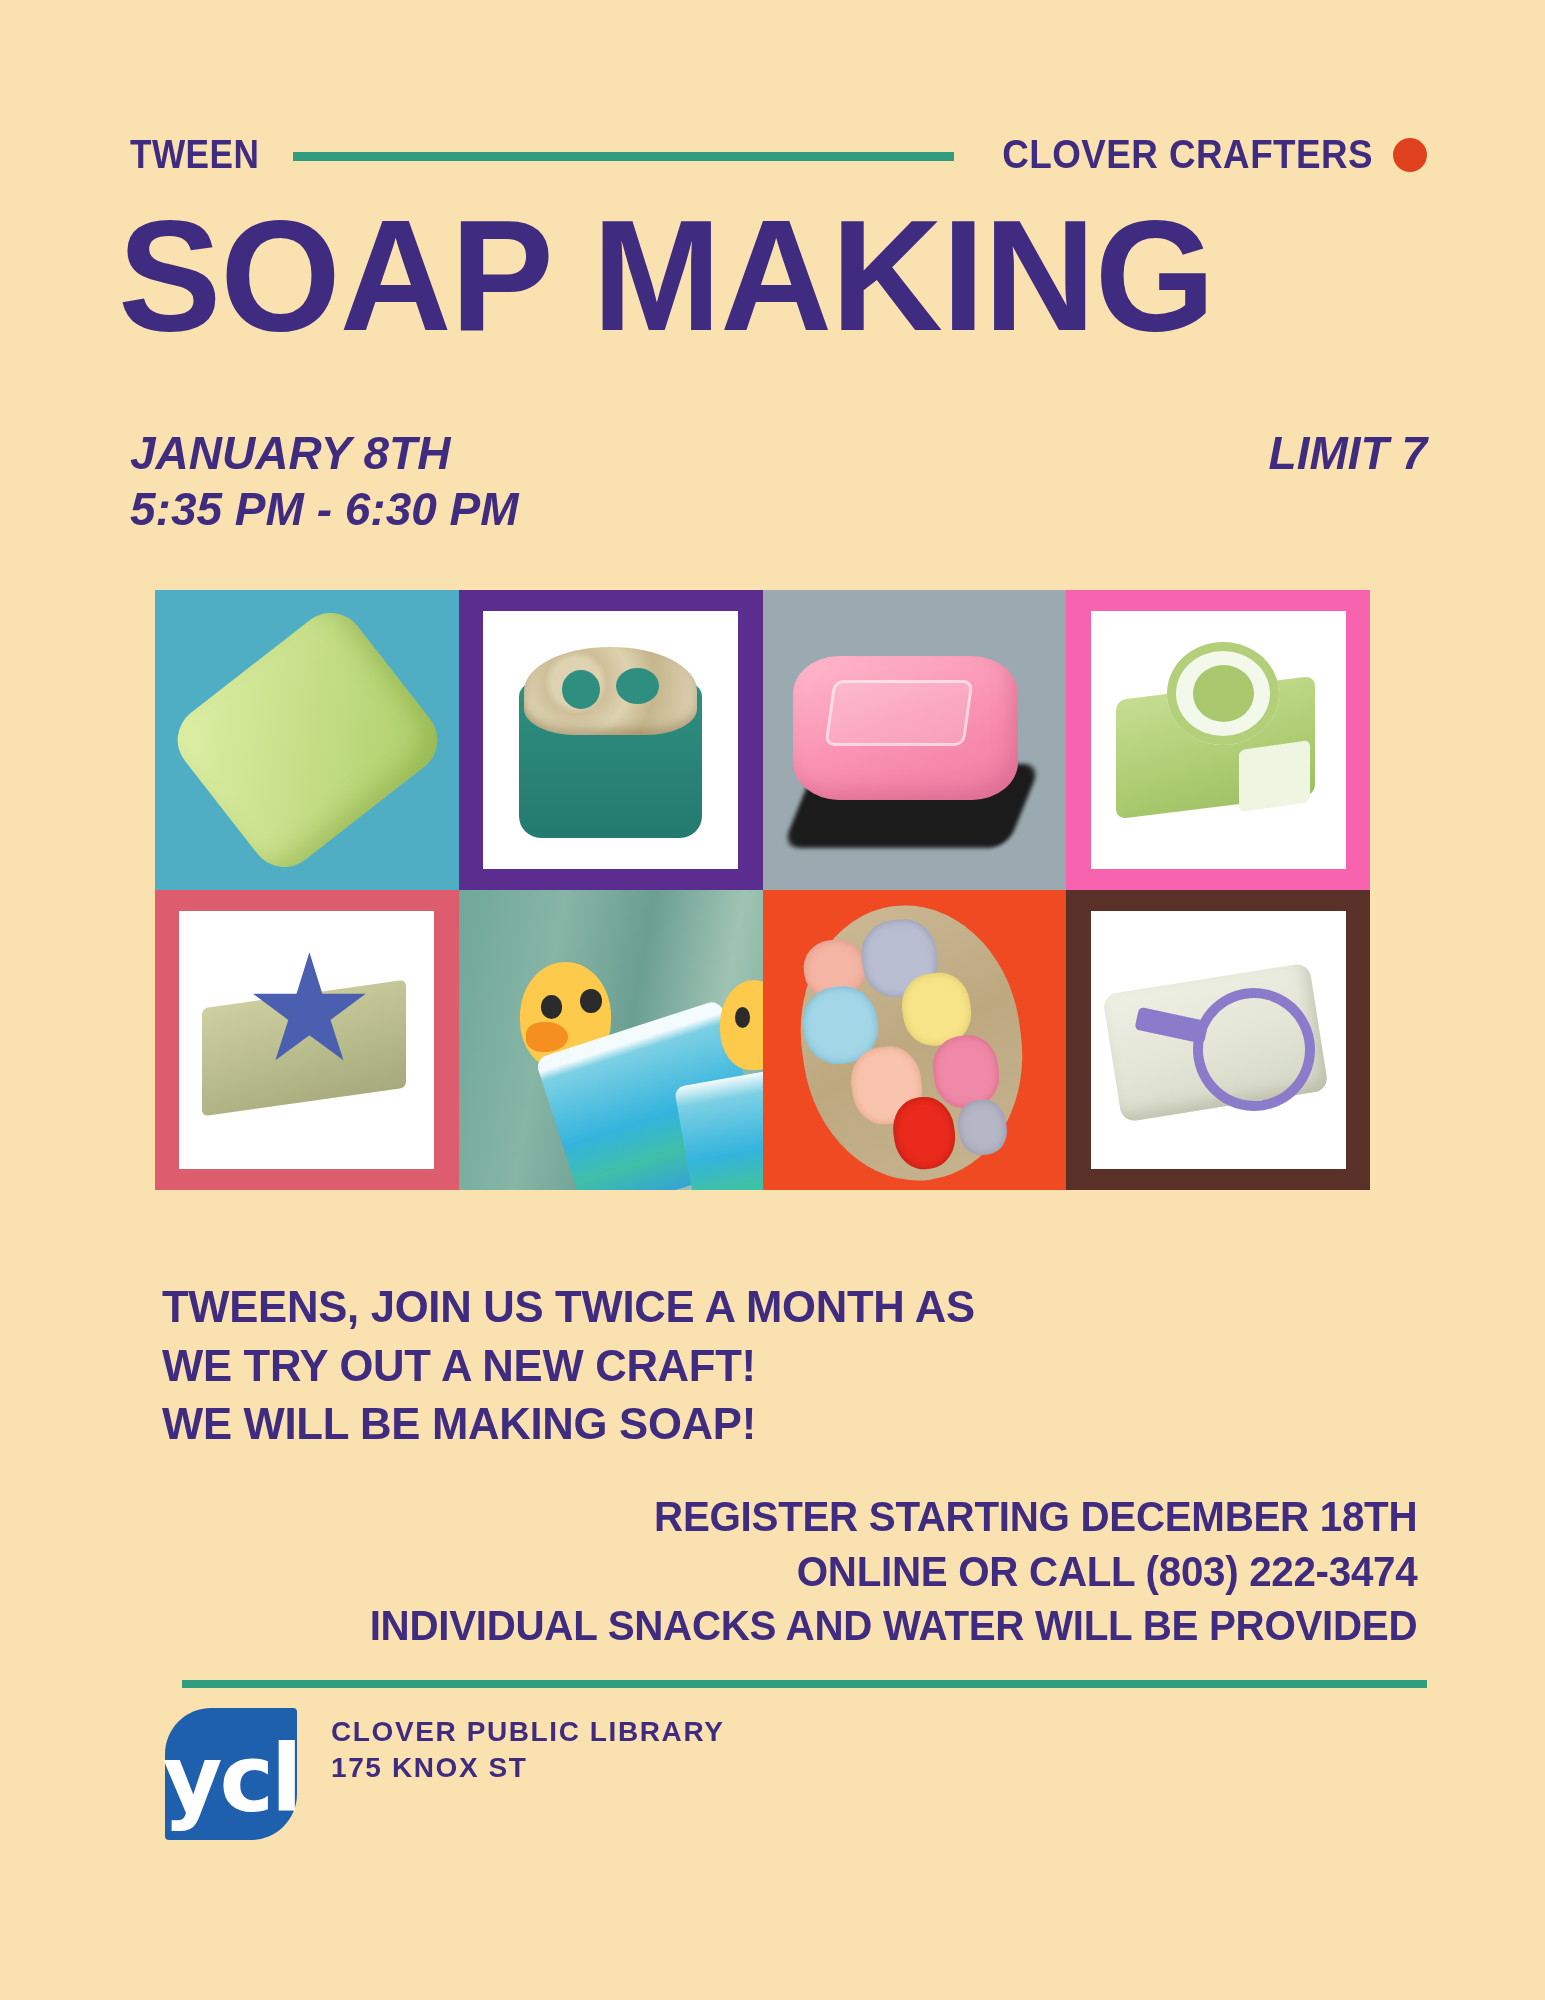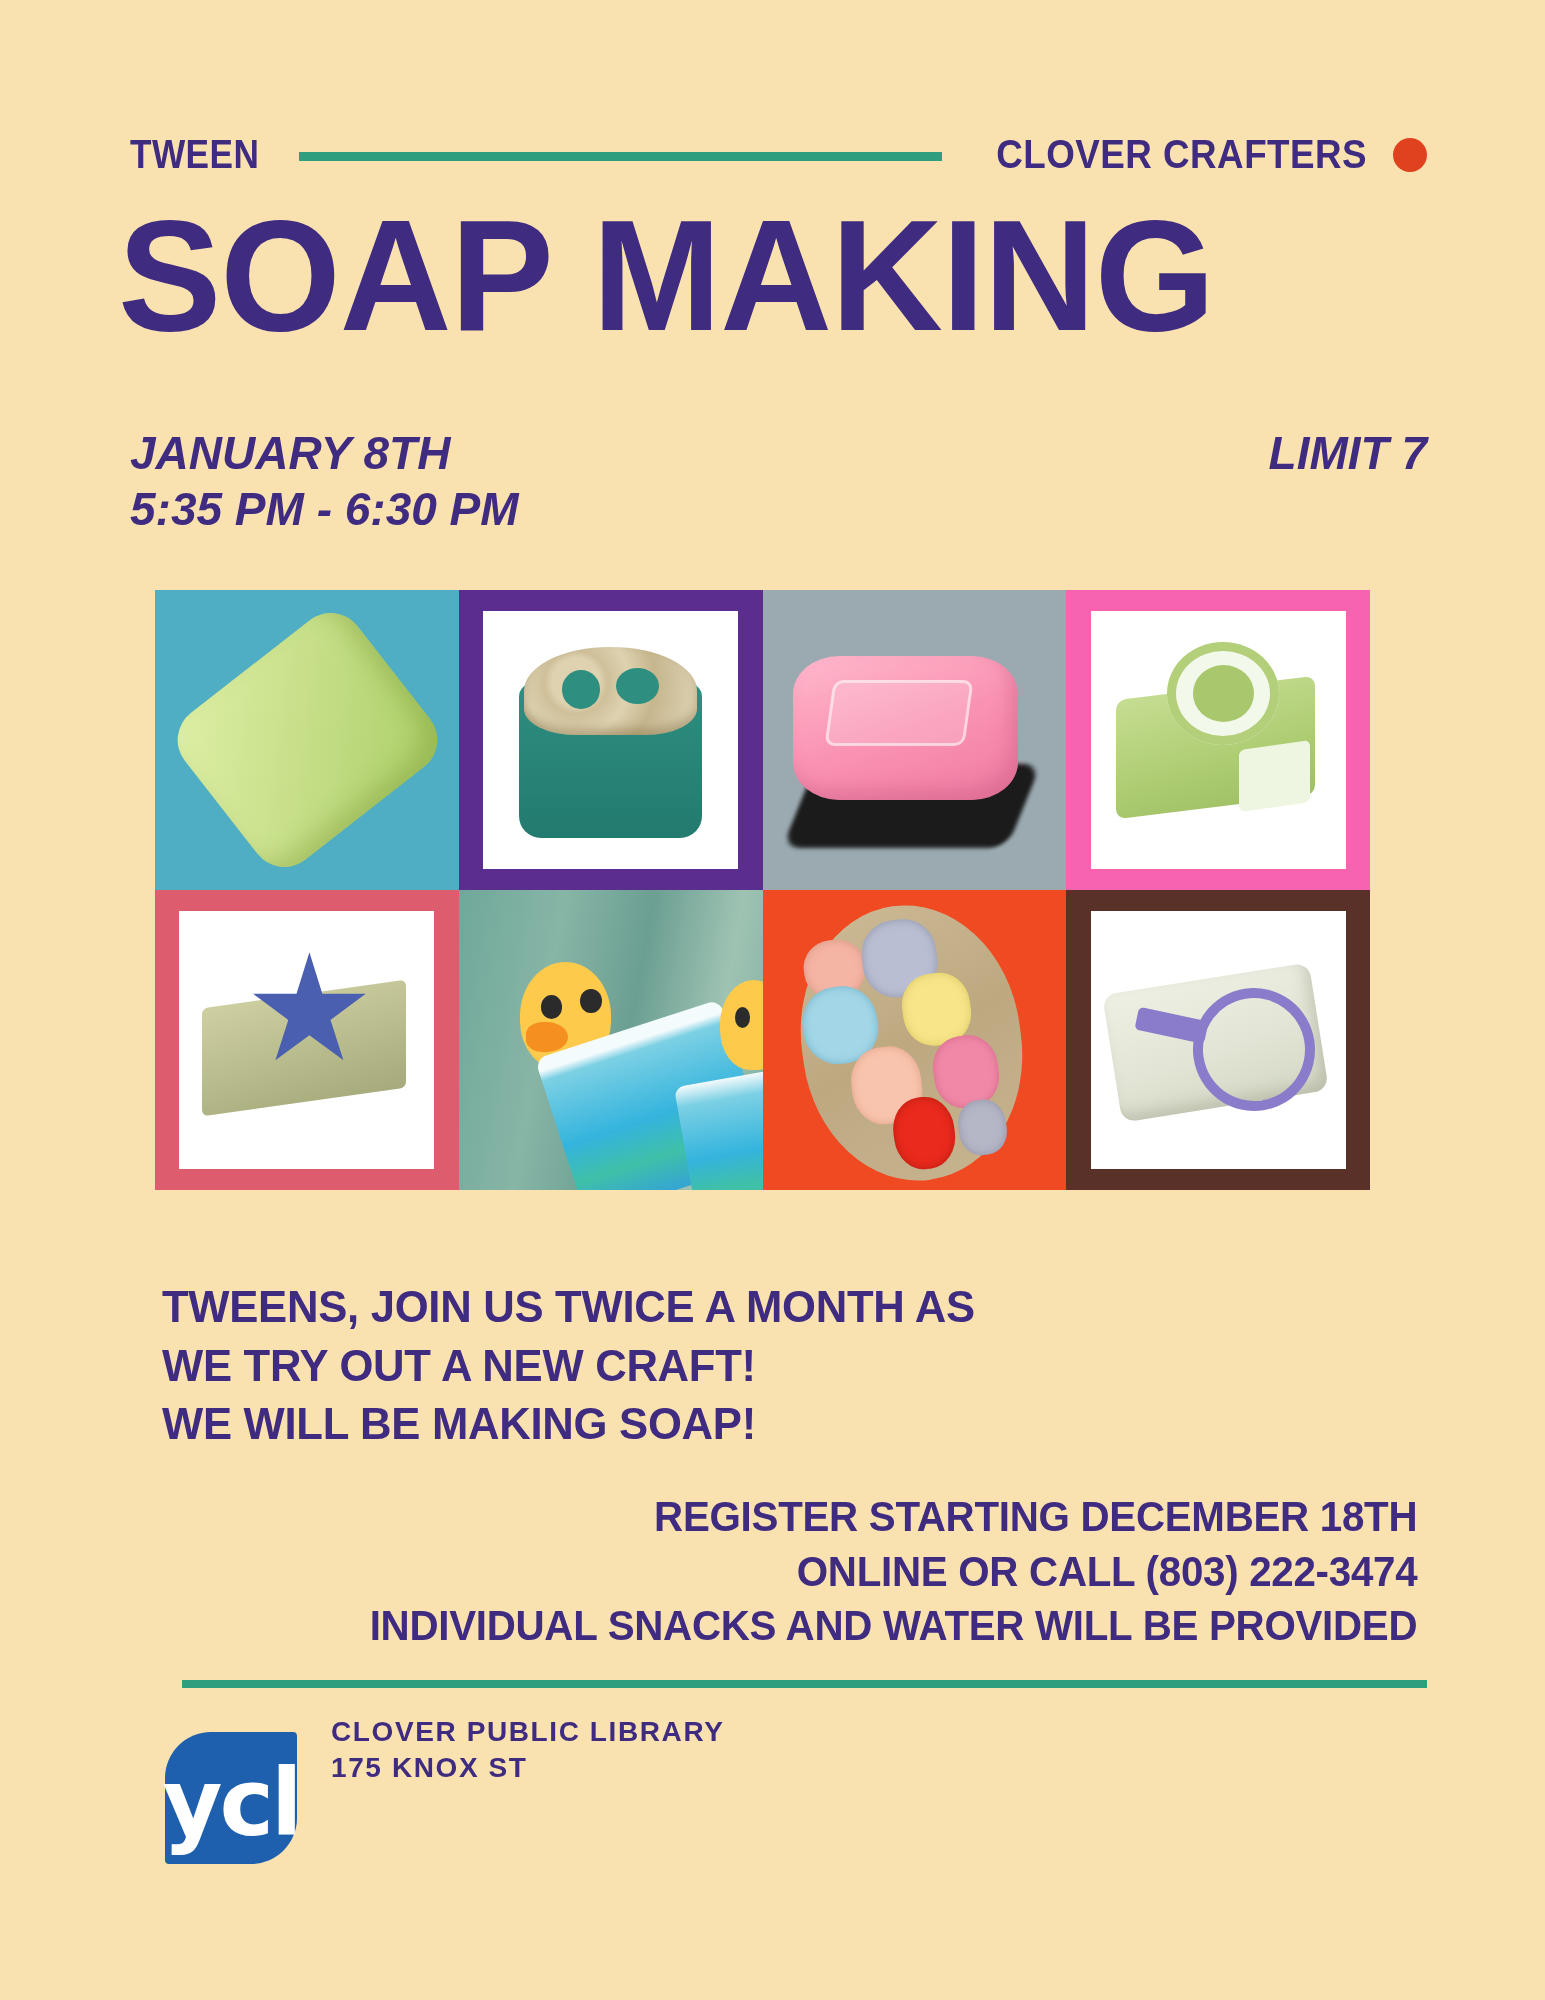--- a/index.html
+++ b/index.html
@@ -12,21 +12,21 @@
   }
   .poster{
     position:absolute;inset:0;
     padding:0;
   }
   
   .header-row{
     position:absolute;
     left:130px;right:118px;top:132px;
     display:flex;align-items:center;
-    gap:22px;
+    gap:16px;
   }
   .kicker{
     color:#3F2B80;
     font-size:40px;
     font-weight:bold;
     letter-spacing:0.5px;
     white-space:nowrap;
     font-stretch:condensed;
     transform:scaleX(0.88);
     transform-origin:left center;
@@ -138,21 +138,20 @@
     position:absolute;
     left:165px;top:1708px;
     display:flex;align-items:flex-start;gap:34px;
   }
   .logo{
     width:132px;height:132px;
     background:#1E5FAE;
     border-radius:46px 4px 46px 4px;
     display:flex;align-items:center;justify-content:center;
     flex:0 0 auto;
-    margin-top:24px;
   }
   .logo-text{
     color:#ffffff;
     font-size:92px;
     font-weight:bold;
     line-height:1;
     letter-spacing:-3px;
     transform:translateY(6px);
     font-family:"DejaVu Sans", sans-serif;
   }

